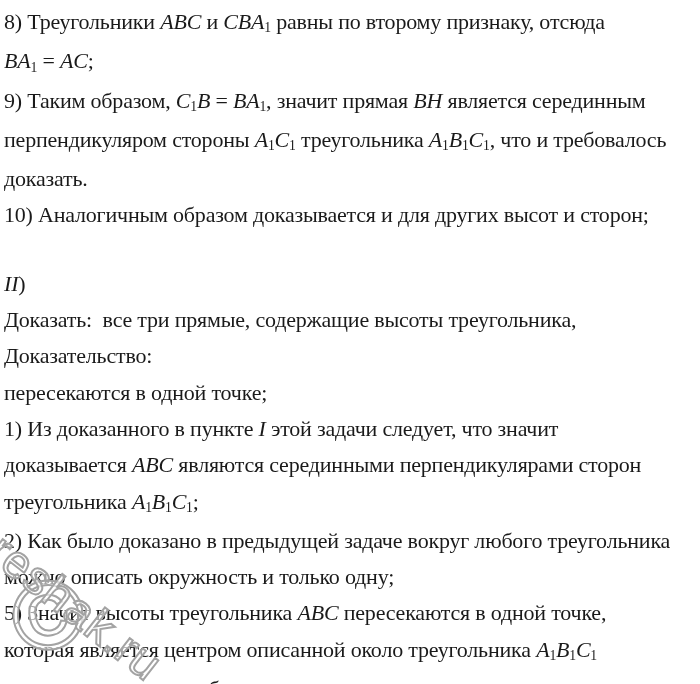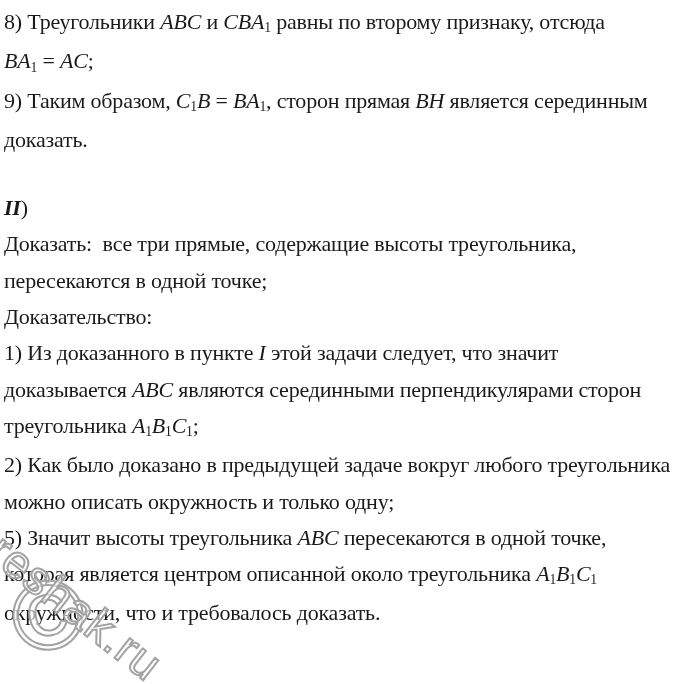--- a/index.html
+++ b/index.html
@@ -28,21 +28,21 @@
   .line {
     white-space: pre;
   }
   .line.gap-before {
     margin-top: 32px;
   }
   .math {
     font-style: italic;
   }
   .bold {
-    font-weight: bold;
+    font-weight: normal;
   }
   .sub {
     font-size: 0.62em;
     position: relative;
     top: 0.24em;
     font-style: normal;
   }
   
   .watermark {
     position: absolute;
@@ -79,26 +79,28 @@
   }
 </style>
 </head>
 <body>
 
 <div class="page">
 
   <div class="doc">
       <div class="line"><span>8) Треугольники </span><span class="math">ABC</span><span> и </span><span class="math">CBA</span><span class="sub">1</span><span> равны по второму признаку, отсюда</span></div>
       <div class="line"><span class="math">BA</span><span class="sub">1</span><span> = </span><span class="math">AC</span><span>;</span></div>
-      <div class="line"><span>9) Таким образом, </span><span class="math">C</span><span class="sub">1</span><span class="math">B</span><span> = </span><span class="math">BA</span><span class="sub">1</span><span>, сторон прямая </span><span class="math">BH</span><span> является серединным</span></div>
+      <div class="line"><span>9) Таким образом, </span><span class="math">C</span><span class="sub">1</span><span class="math">B</span><span> = </span><span class="math">BA</span><span class="sub">1</span><span>, значит прямая </span><span class="math">BH</span><span> является серединным</span></div>
+      <div class="line"><span>перпендикуляром стороны </span><span class="math">A</span><span class="sub">1</span><span class="math">C</span><span class="sub">1</span><span> треугольника </span><span class="math">A</span><span class="sub">1</span><span class="math">B</span><span class="sub">1</span><span class="math">C</span><span class="sub">1</span><span>, что и требовалось</span></div>
       <div class="line"><span>доказать.</span></div>
+      <div class="line"><span>10) Аналогичным образом доказывается и для других высот и сторон;</span></div>
       <div class="line gap-before"><span class="math bold">II</span><span>)</span></div>
       <div class="line"><span>Доказать:  все три прямые, содержащие высоты треугольника,</span></div>
+      <div class="line"><span>Доказательство:</span></div>
       <div class="line"><span>пересекаются в одной точке;</span></div>
-      <div class="line"><span>Доказательство:</span></div>
       <div class="line"><span>1) Из доказанного в пункте </span><span class="math">I</span><span> этой задачи следует, что значит</span></div>
       <div class="line"><span>доказывается </span><span class="math">ABC</span><span> являются серединными перпендикулярами сторон</span></div>
       <div class="line"><span>треугольника </span><span class="math">A</span><span class="sub">1</span><span class="math">B</span><span class="sub">1</span><span class="math">C</span><span class="sub">1</span><span>;</span></div>
       <div class="line"><span>2) Как было доказано в предыдущей задаче вокруг любого треугольника</span></div>
       <div class="line"><span>можно описать окружность и только одну;</span></div>
       <div class="line"><span>5) Значит высоты треугольника </span><span class="math">ABC</span><span> пересекаются в одной точке,</span></div>
       <div class="line"><span>которая является центром описанной около треугольника </span><span class="math">A</span><span class="sub">1</span><span class="math">B</span><span class="sub">1</span><span class="math">C</span><span class="sub">1</span></div>
       <div class="line"><span>окружности, что и требовалось доказать.</span></div>
     </div>
 

